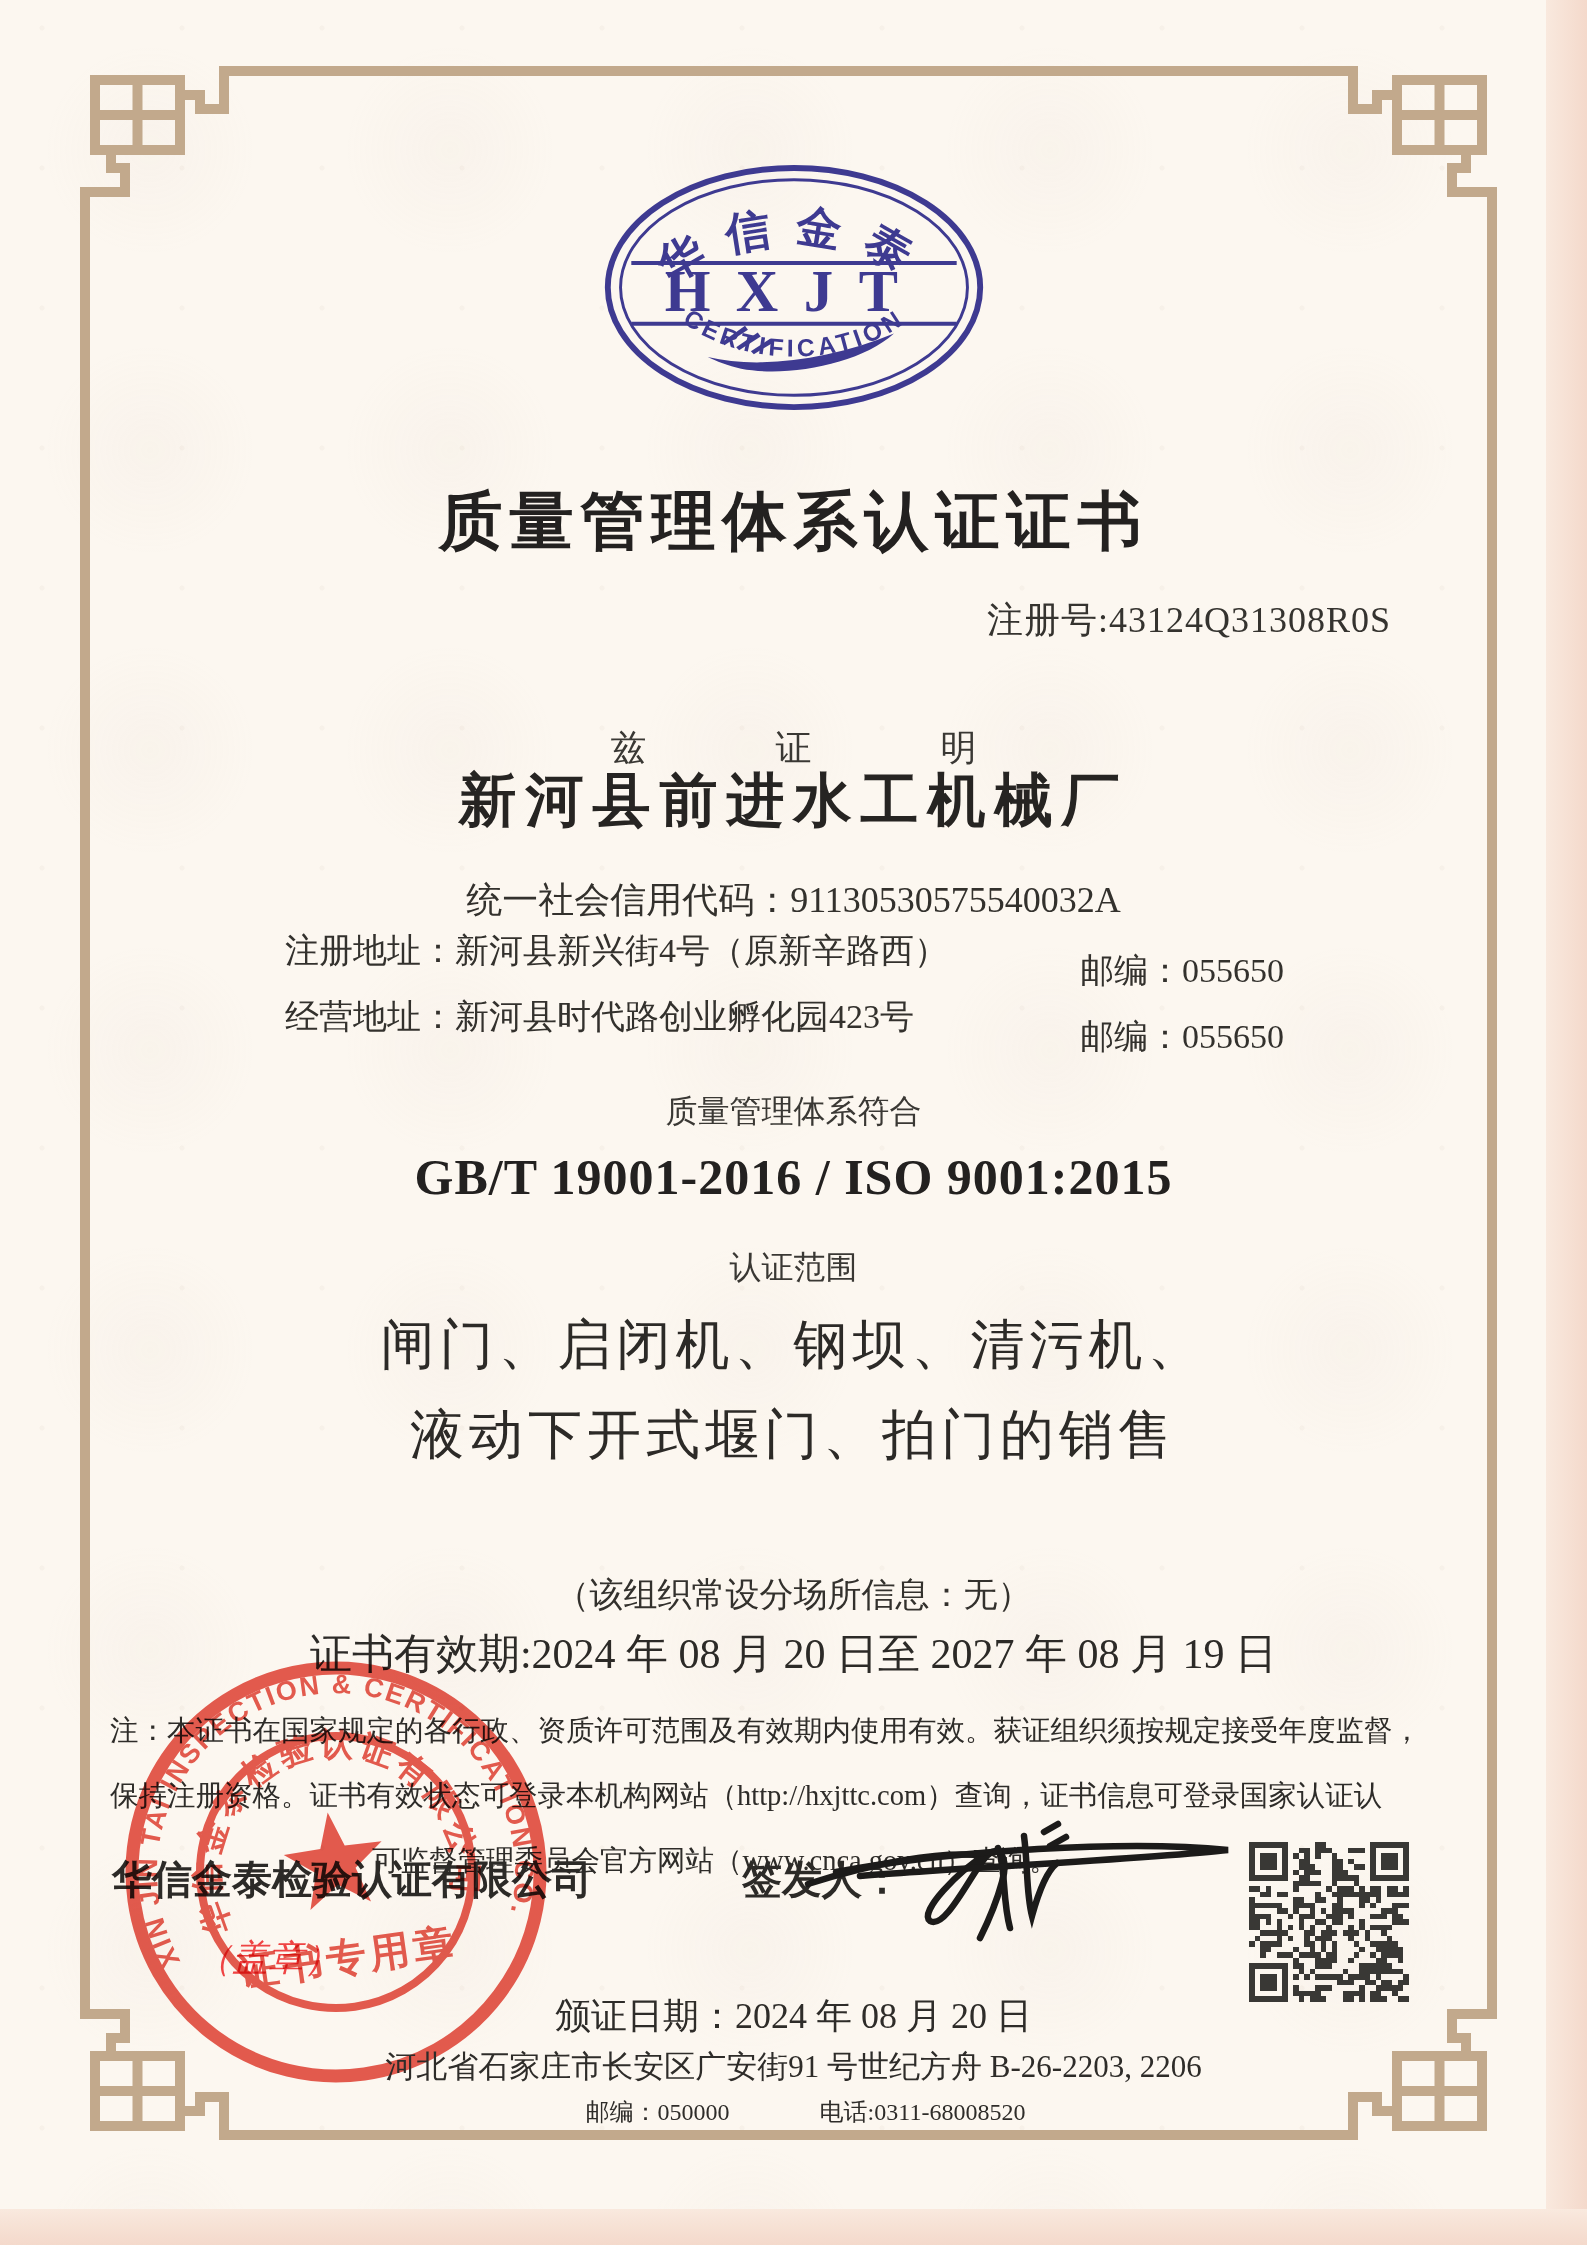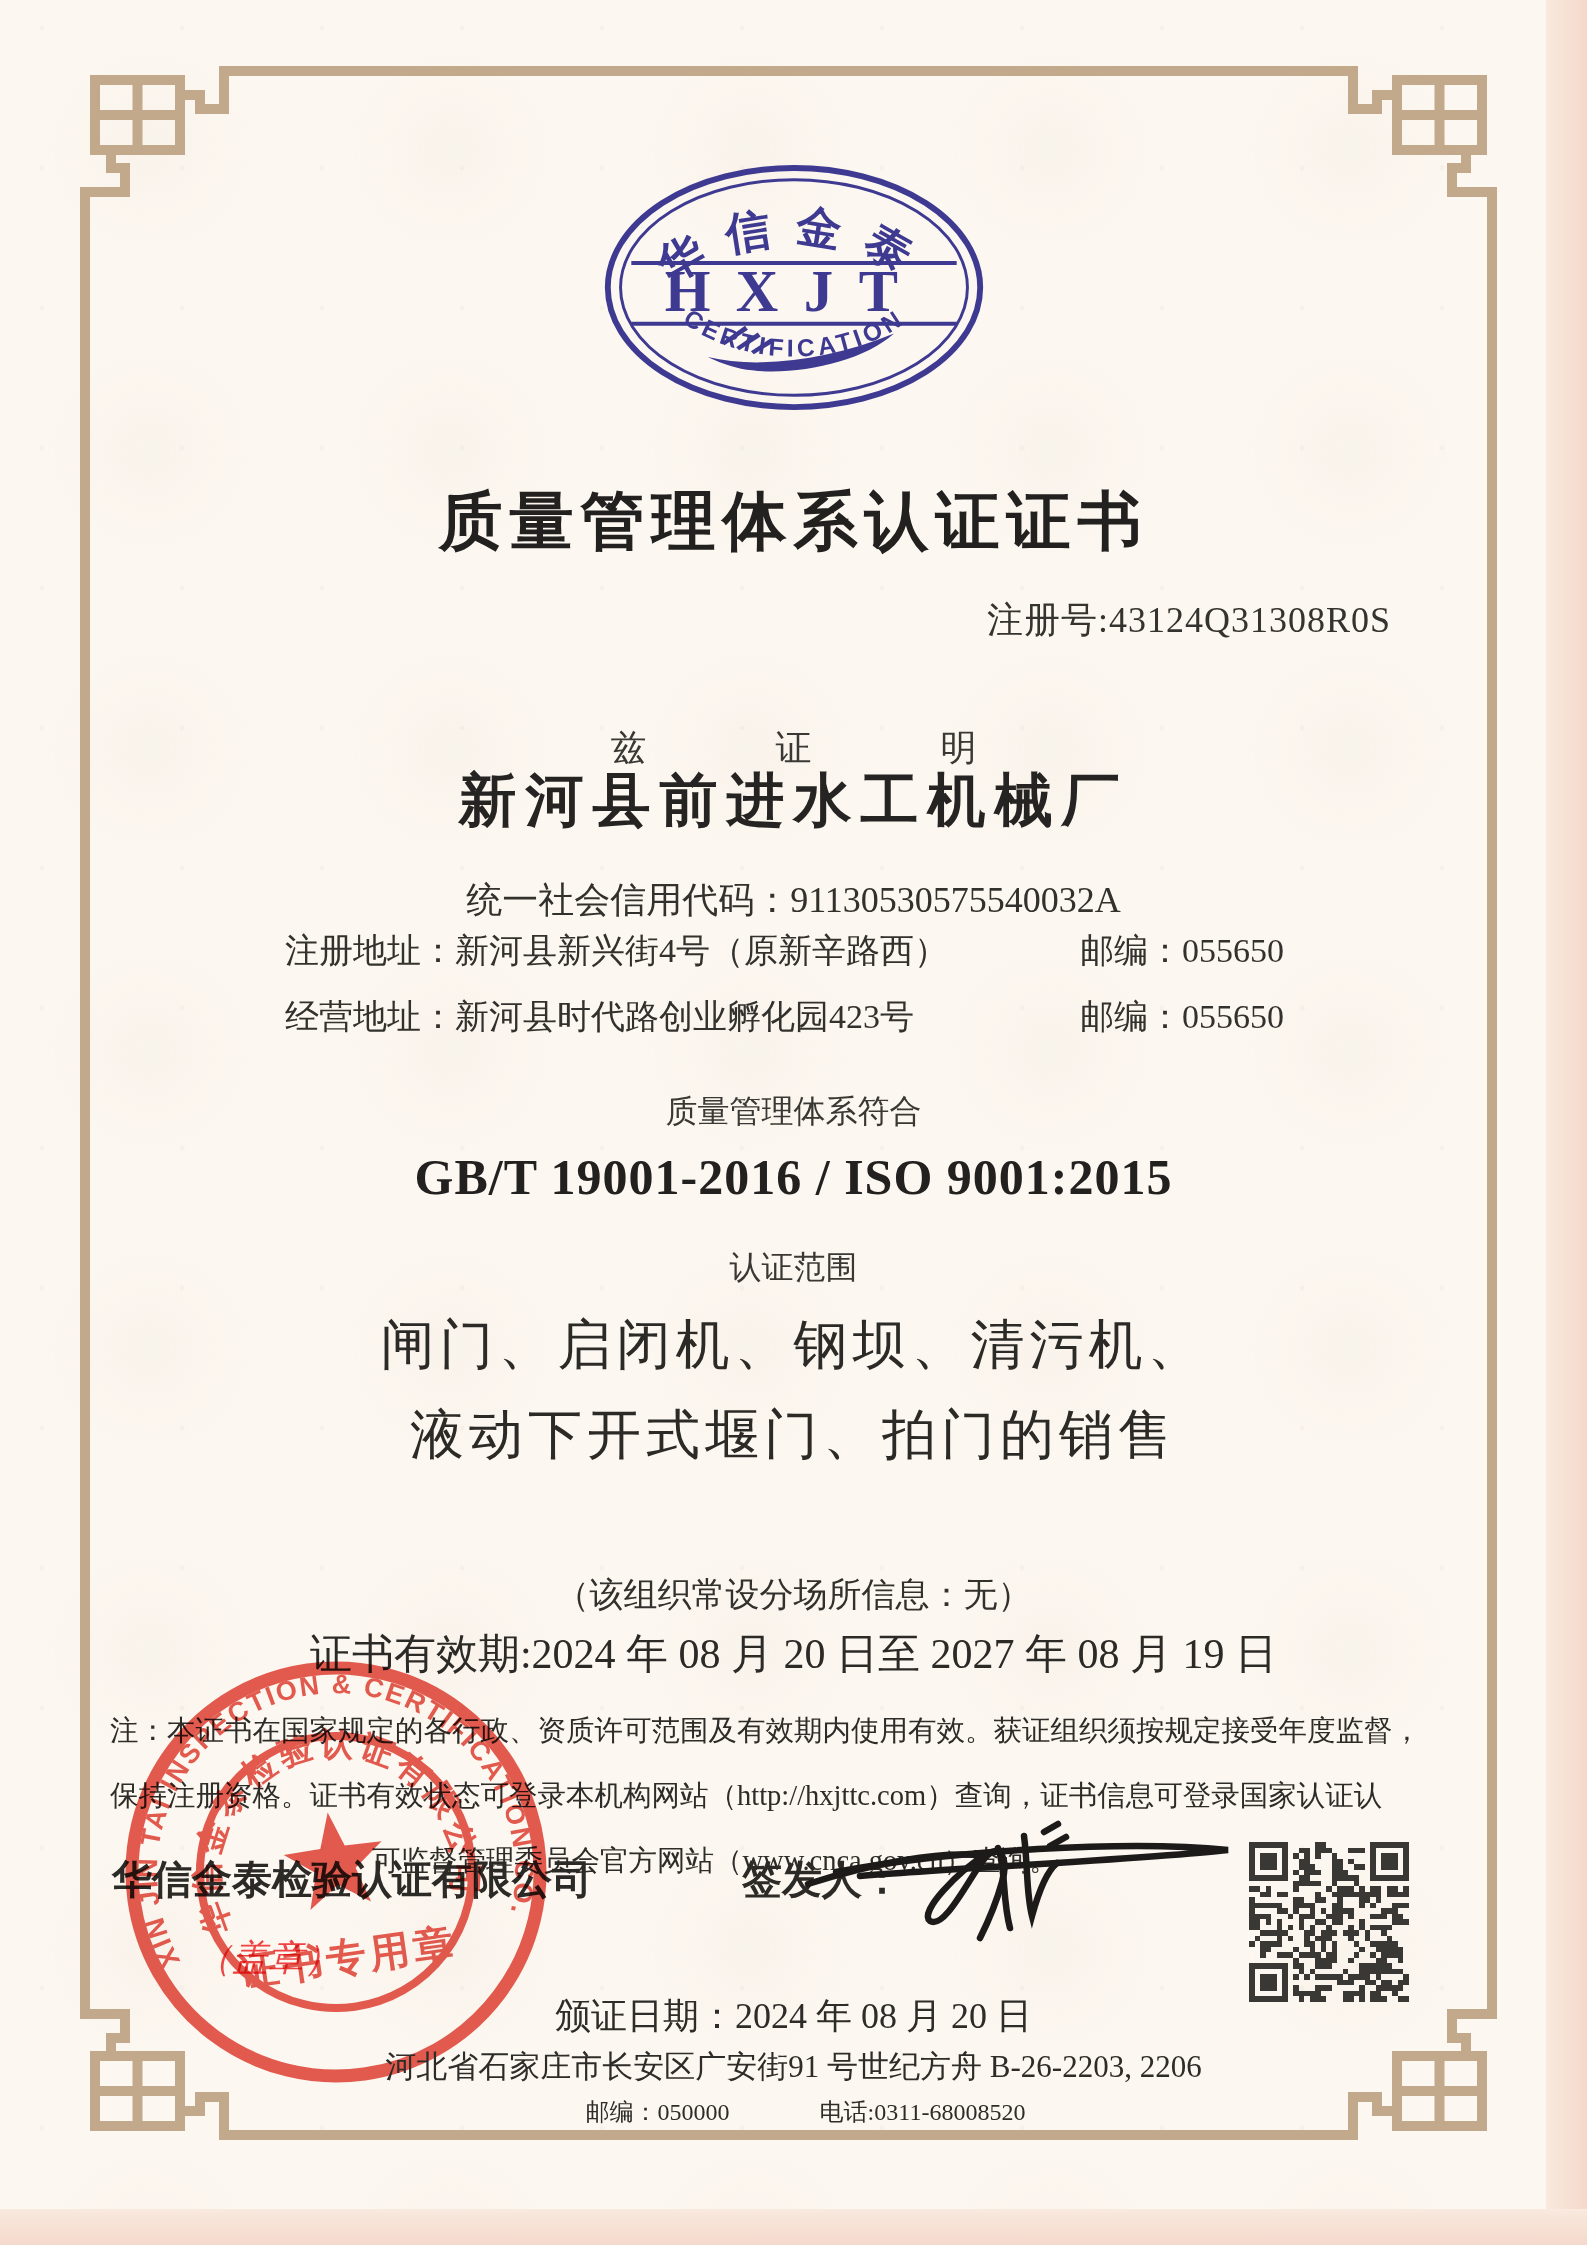--- a/index.html
+++ b/index.html
@@ -14,21 +14,21 @@
   .ctr{left:0;width:100%;text-align:center;}
   .edge-right{left:1546px;top:0;width:41px;height:2245px;background:linear-gradient(90deg,#f9e9de,#f4d9cb);}
   .edge-bottom{left:0;top:2209px;width:1587px;height:36px;background:linear-gradient(180deg,#f9e9de,#f4d9cb);}
   .title{top:478px;font-size:64px;font-weight:bold;letter-spacing:7px;color:#232120;}
   .regno{top:596px;right:196px;font-size:36px;letter-spacing:1px;color:#35332f;}
   .certify{top:688px;font-size:36px;letter-spacing:60px;text-indent:60px;color:#3a3834;margin-top:36px;}
   .company{top:762px;font-size:58px;font-weight:bold;letter-spacing:9px;color:#262422;}
   .credit{top:876px;font-size:36px;color:#33312d;}
   .addr-row{left:0;width:100%;height:48px;font-size:34px;color:#33312d;}
   .addr-row .lbl-val{position:absolute;left:285px;}
-  .addr-row .post{position:absolute;left:1080px;}
+  .addr-row .post{position:absolute;left:1080px;margin-top:20px;}
   .conform{top:1090px;font-size:32px;color:#3a3834;}
   .standard{top:1148px;font-size:50px;font-weight:bold;letter-spacing:1px;color:#232120;}
   .scopelbl{top:1246px;font-size:32px;color:#3a3834;}
   .scope{top:1300px;font-size:54px;letter-spacing:5px;line-height:90px;color:#2c2a27;}
   .branch{top:1572px;font-size:34px;color:#33312d;}
   .validity{top:1626px;font-size:42px;color:#2c2a27;}
   .notes{top:1698px;left:110px;width:1380px;font-size:28.5px;line-height:65px;color:#2e2c29;}
   .notes .l3{margin-left:262px;}
   .issuer{top:1852px;left:112px;font-size:40px;font-weight:bold;color:#2c2a27;}
   .signer{top:1852px;left:742px;font-size:40px;font-weight:bold;color:#2c2a27;}

